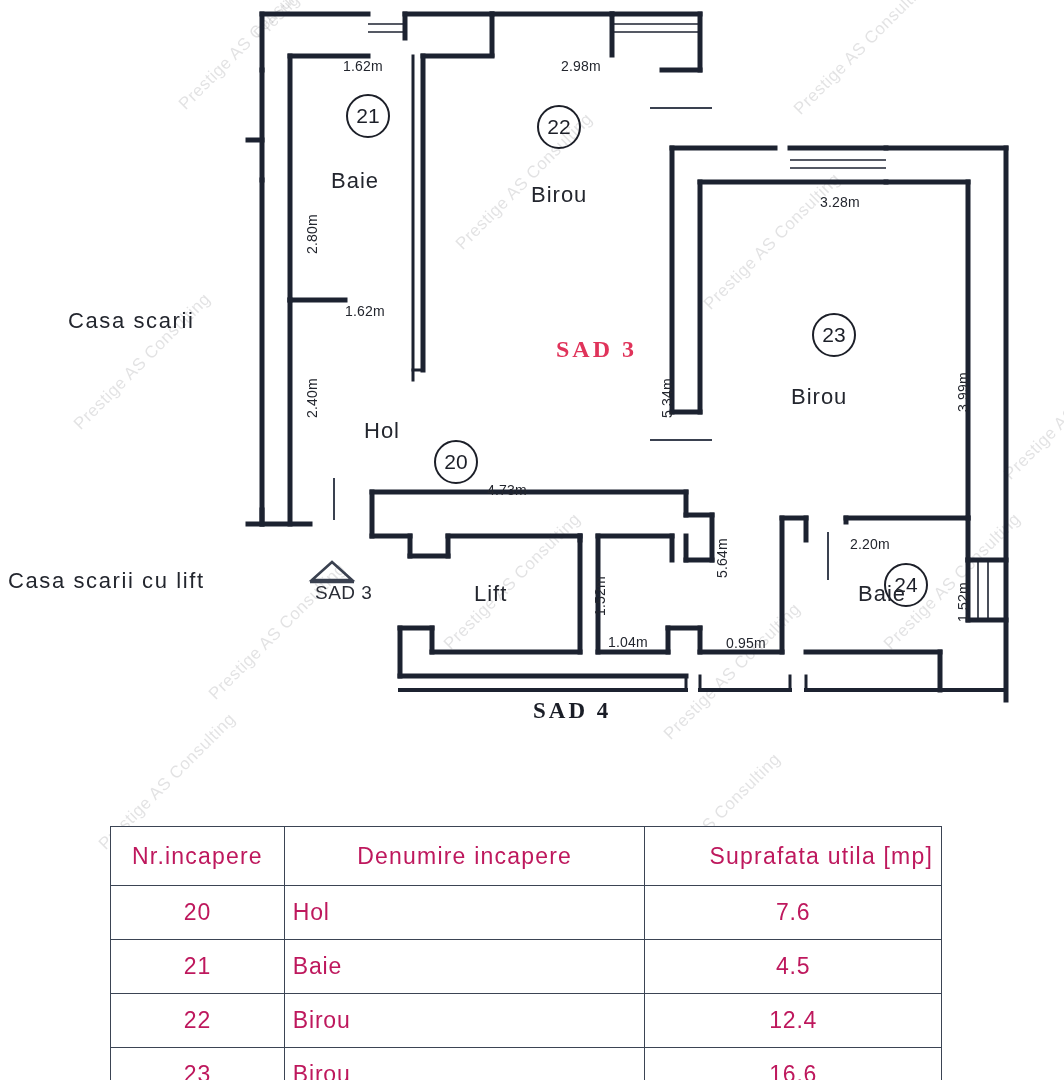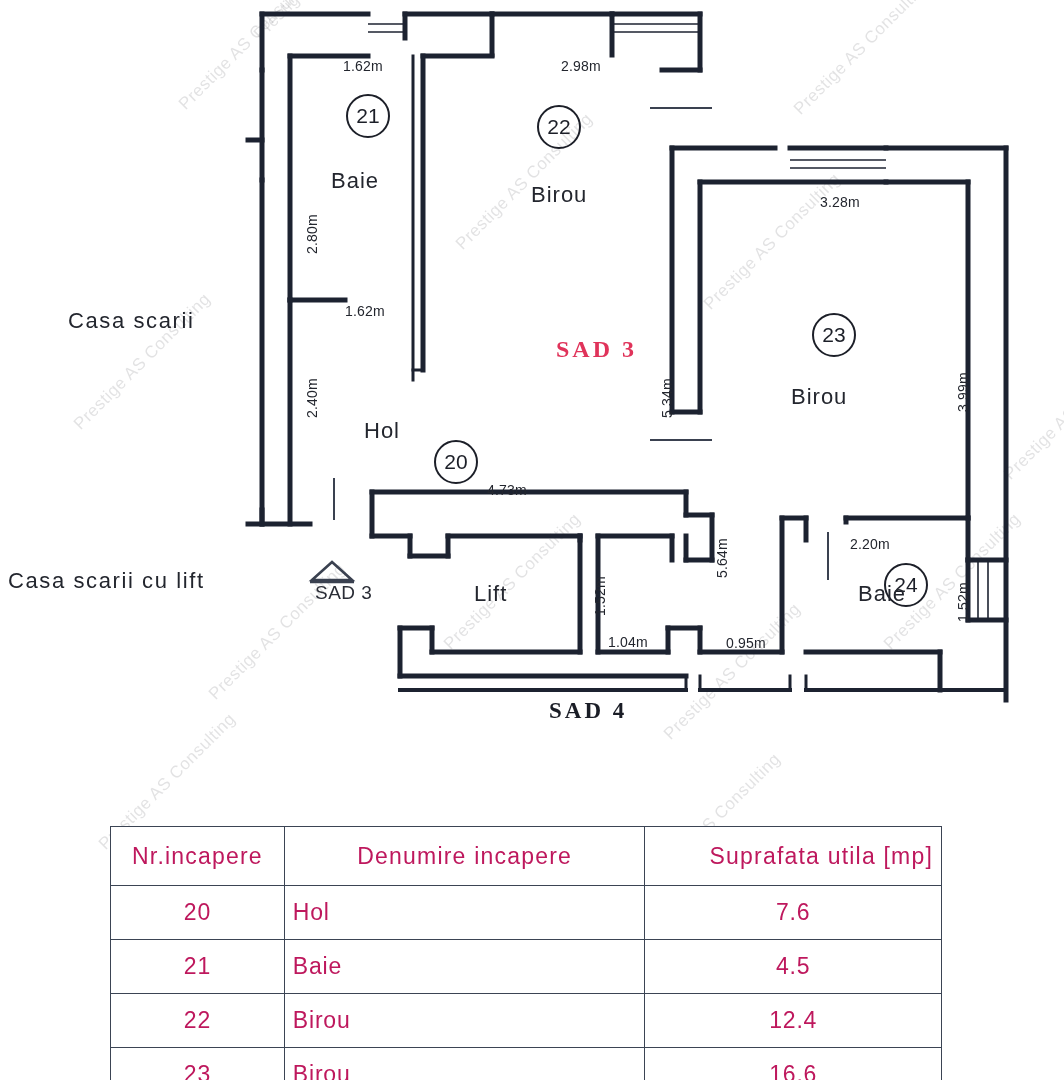--- a/index.html
+++ b/index.html
@@ -205,21 +205,21 @@
   <div class="lbl room-name" style="left:531px;top:182px;">Birou</div>
   <div class="lbl room-name" style="left:791px;top:384px;">Birou</div>
   <div class="lbl room-name" style="left:364px;top:418px;">Hol</div>
   <div class="lbl room-name" style="left:858px;top:581px;">Baie</div>
   <div class="lbl room-name" style="left:474px;top:581px;">Lift</div>
 
   <div class="lbl side-note" style="left:68px;top:308px;">Casa  scarii</div>
   <div class="lbl side-note" style="left:8px;top:568px;">Casa  scarii  cu  lift</div>
   <div class="lbl sad-red" style="left:556px;top:336px;">SAD  3</div>
   <div class="lbl sad-small" style="left:315px;top:582px;">SAD 3</div>
-  <div class="lbl sad-black" style="left:533px;top:698px;margin-left:16px;">SAD  4</div>
+  <div class="lbl sad-black" style="left:533px;top:698px;">SAD  4</div>
 
   <div class="lbl dim" style="left:343px;top:58px;">1.62m</div>
   <div class="lbl dim" style="left:561px;top:58px;">2.98m</div>
   <div class="lbl dim" style="left:820px;top:194px;">3.28m</div>
   <div class="lbl dim" style="left:345px;top:303px;">1.62m</div>
   <div class="lbl dim" style="left:487px;top:482px;">4.73m</div>
   <div class="lbl dim" style="left:608px;top:634px;">1.04m</div>
   <div class="lbl dim" style="left:726px;top:635px;">0.95m</div>
   <div class="lbl dim" style="left:850px;top:536px;">2.20m</div>
 

